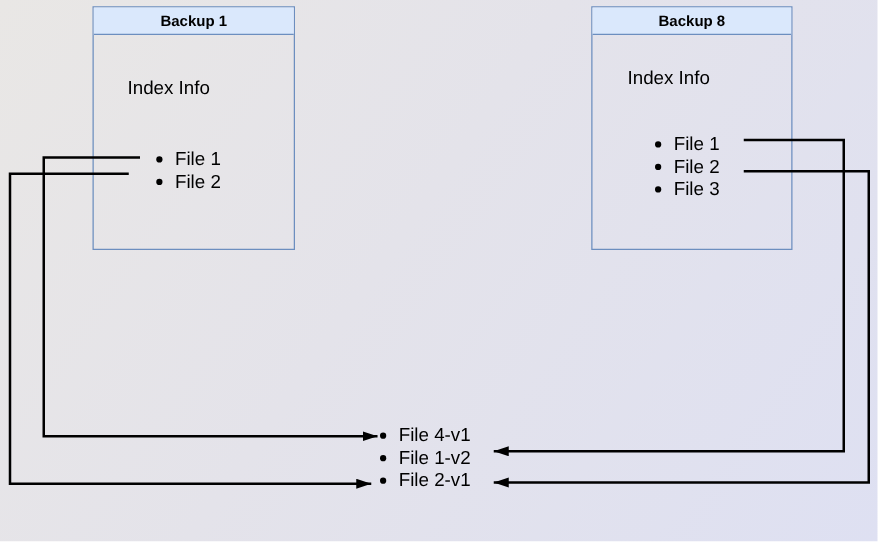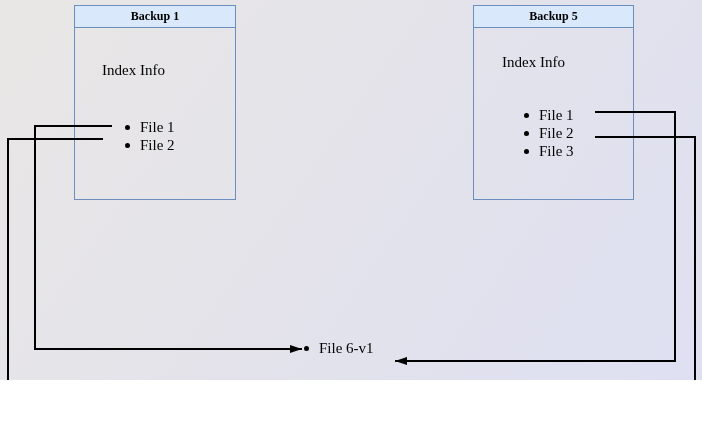--- a/index.html
+++ b/index.html
@@ -1,24 +1,23 @@
 <!DOCTYPE html>
 <html><head>
 <meta charset="utf-8">
 <style>
   html,body { margin:0; padding:0; }
   body { font-family: "Liberation Sans", sans-serif; }
   .canvas {
     position: relative;
     width: 702px;
-    height: 380px;
+    height: 433px;
     overflow: hidden;
     background: linear-gradient(125deg, #e9e7e5 0%, #e4e3ea 45%, #dee0f2 100%);
     color: #000;
-    font-family: Liberation Serif, serif;
   }
   .box {
     position: absolute;
     border: 1px solid;
     box-sizing: border-box;
     background: transparent;
   }
   .box.blue  { border-color: #6c8ebf; }
   .box.green { border-color: #82b366; }
   .box-header {
@@ -80,21 +79,21 @@
         <span>File 1</span>
       </div>
       <div class="row">
         <span class="bullet"></span>
         <span>File 2</span>
       </div>
     </div>
 
   <div class="box blue" style="left:473px; top:5px; width:161px; height:195px;">
     <div class="box-header">
-      <span>Backup 5</span>
+      <span>Backup 8</span>
     </div>
   </div>
   <div class="label" style="left:502px; top:54px;">Index Info</div>
   <div class="list" style="left:524px; top:106px;">
       <div class="row">
         <span class="bullet"></span>
         <span>File 1</span>
       </div>
       <div class="row">
         <span class="bullet"></span>
@@ -102,21 +101,29 @@
       </div>
       <div class="row">
         <span class="bullet"></span>
         <span>File 3</span>
       </div>
     </div>
 
   <div class="list" style="left:304px; top:339px;">
       <div class="row">
         <span class="bullet"></span>
-        <span>File 6-v1</span>
+        <span>File 4-v1</span>
+      </div>
+      <div class="row">
+        <span class="bullet"></span>
+        <span>File 1-v2</span>
+      </div>
+      <div class="row">
+        <span class="bullet"></span>
+        <span>File 2-v1</span>
       </div>
     </div>
 
   <svg class="arrows" width="702" height="442" viewBox="0 0 702 442">
     <defs>
       <marker id="arrowhead" markerUnits="userSpaceOnUse" markerWidth="13" markerHeight="9" refX="12" refY="4" orient="auto">
         <path d="M0,0 L12,4 L0,8 Z" fill="#000"></path>
       </marker>
     </defs>
     <path d="M112,126 L35,126 L35,349 L302,349" fill="none" stroke="#000" stroke-width="2" marker-end="url(#arrowhead)"></path>

